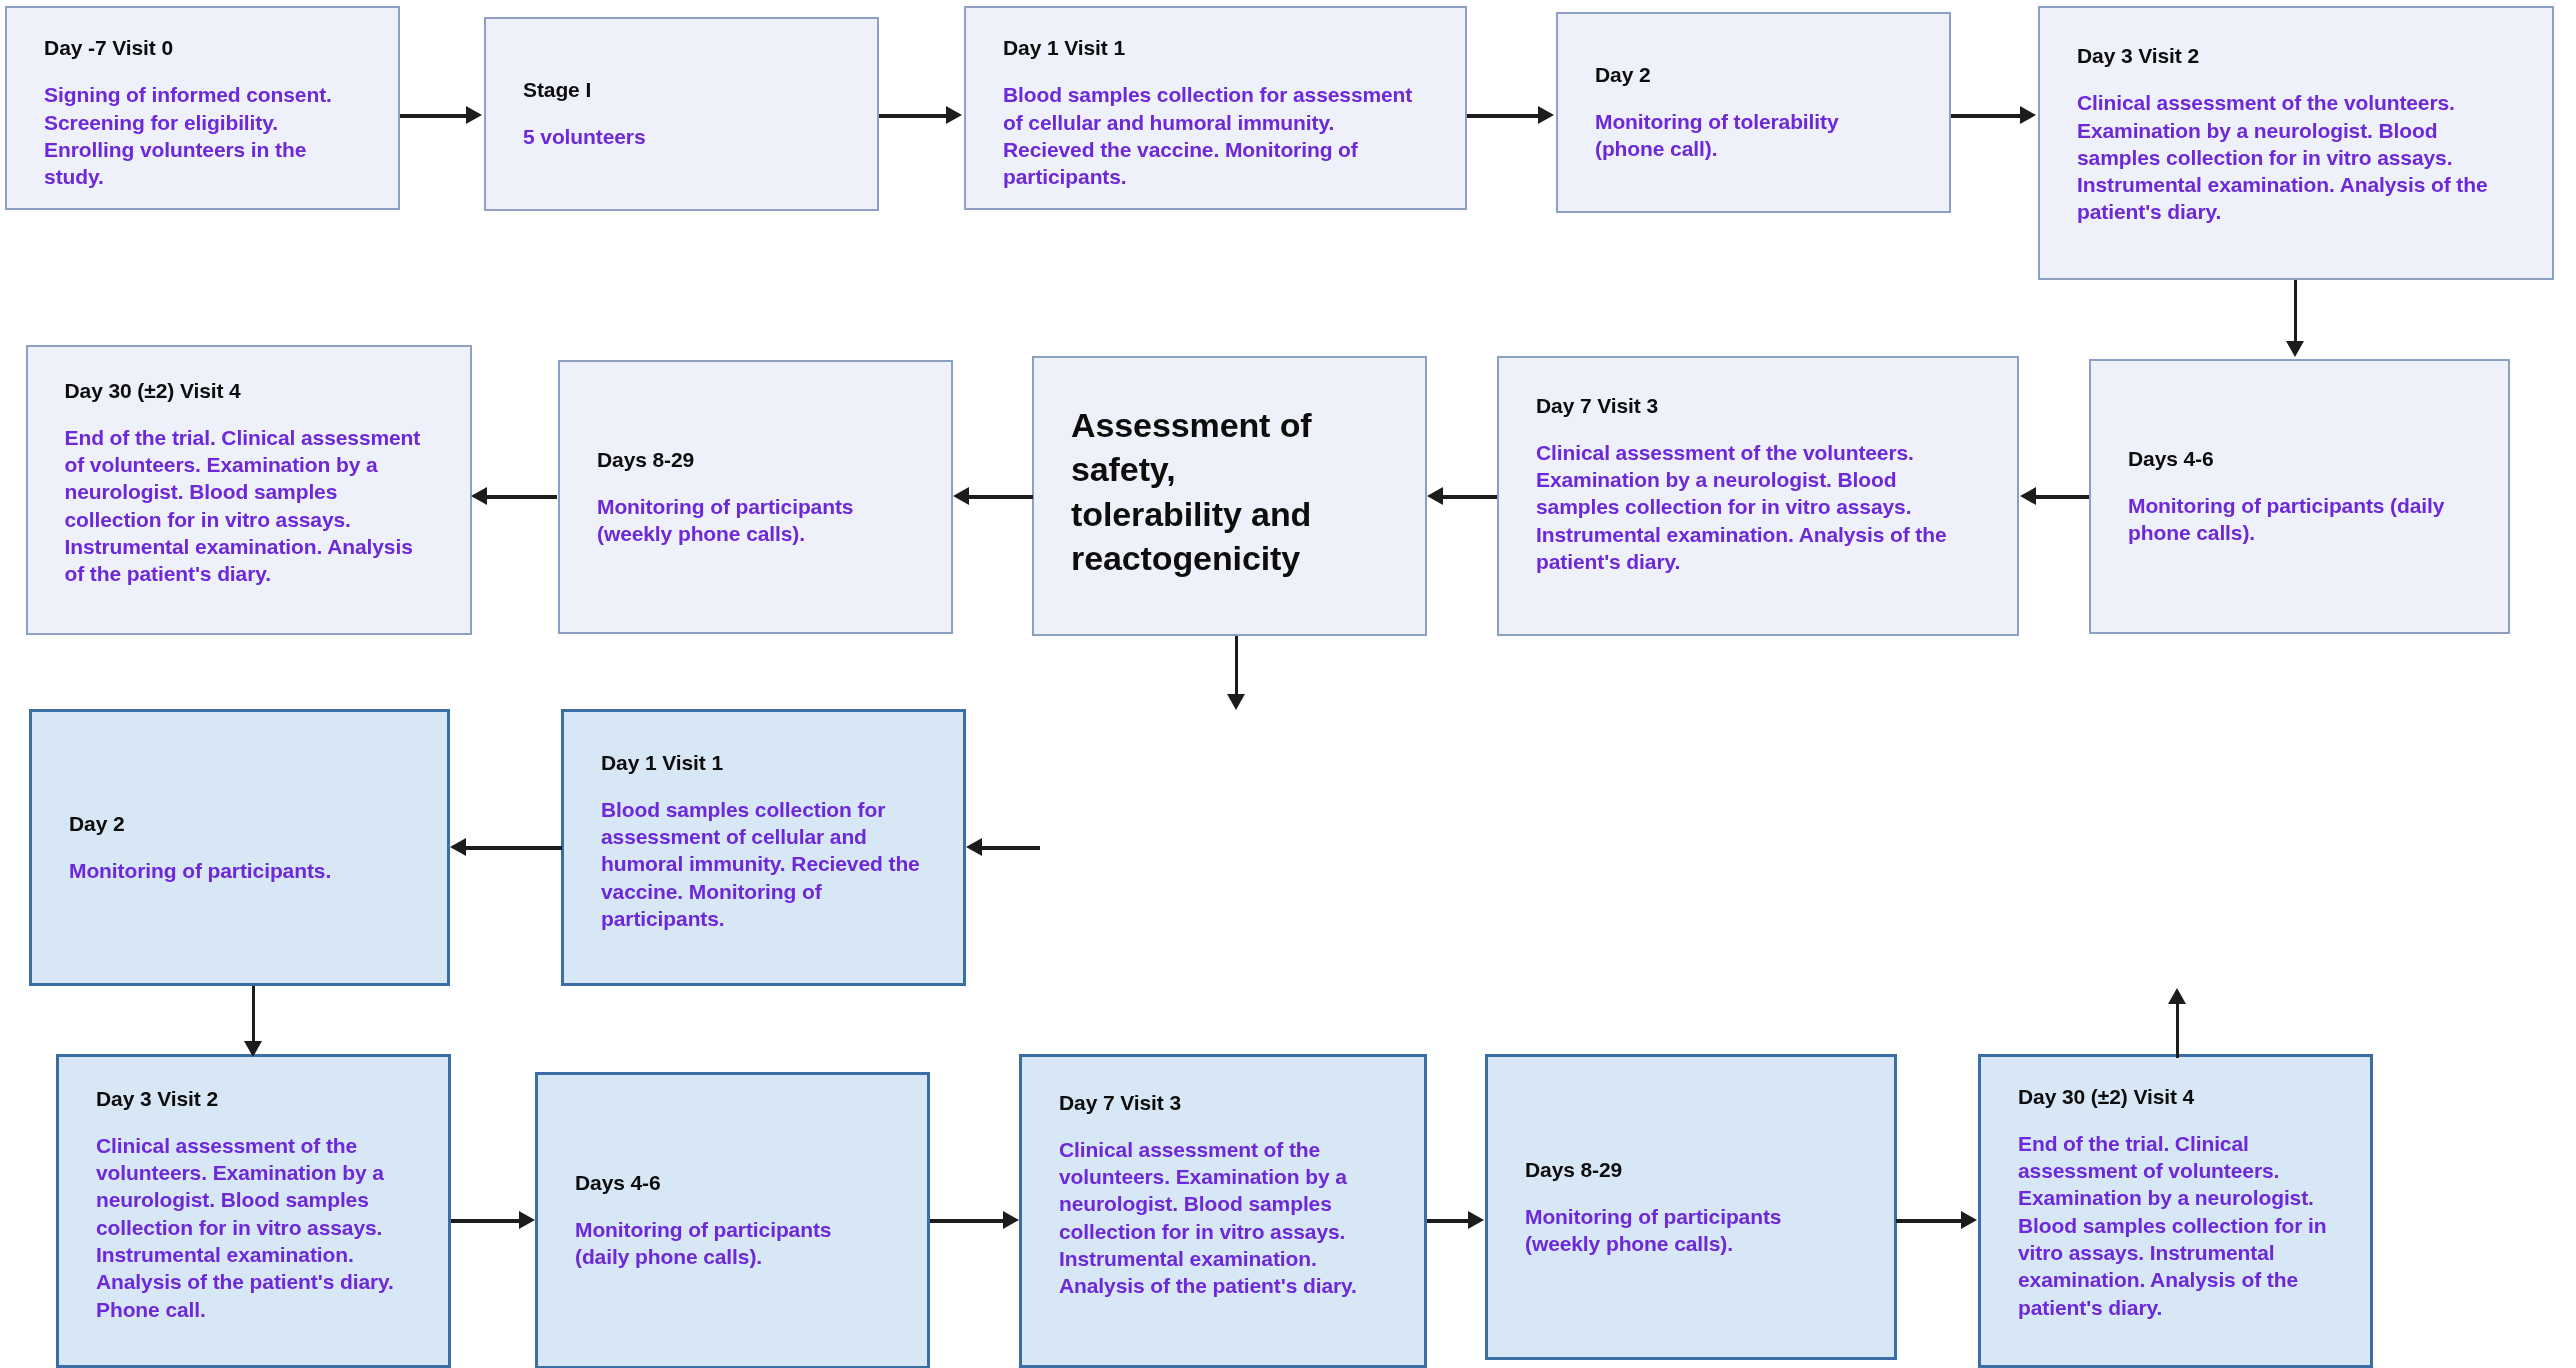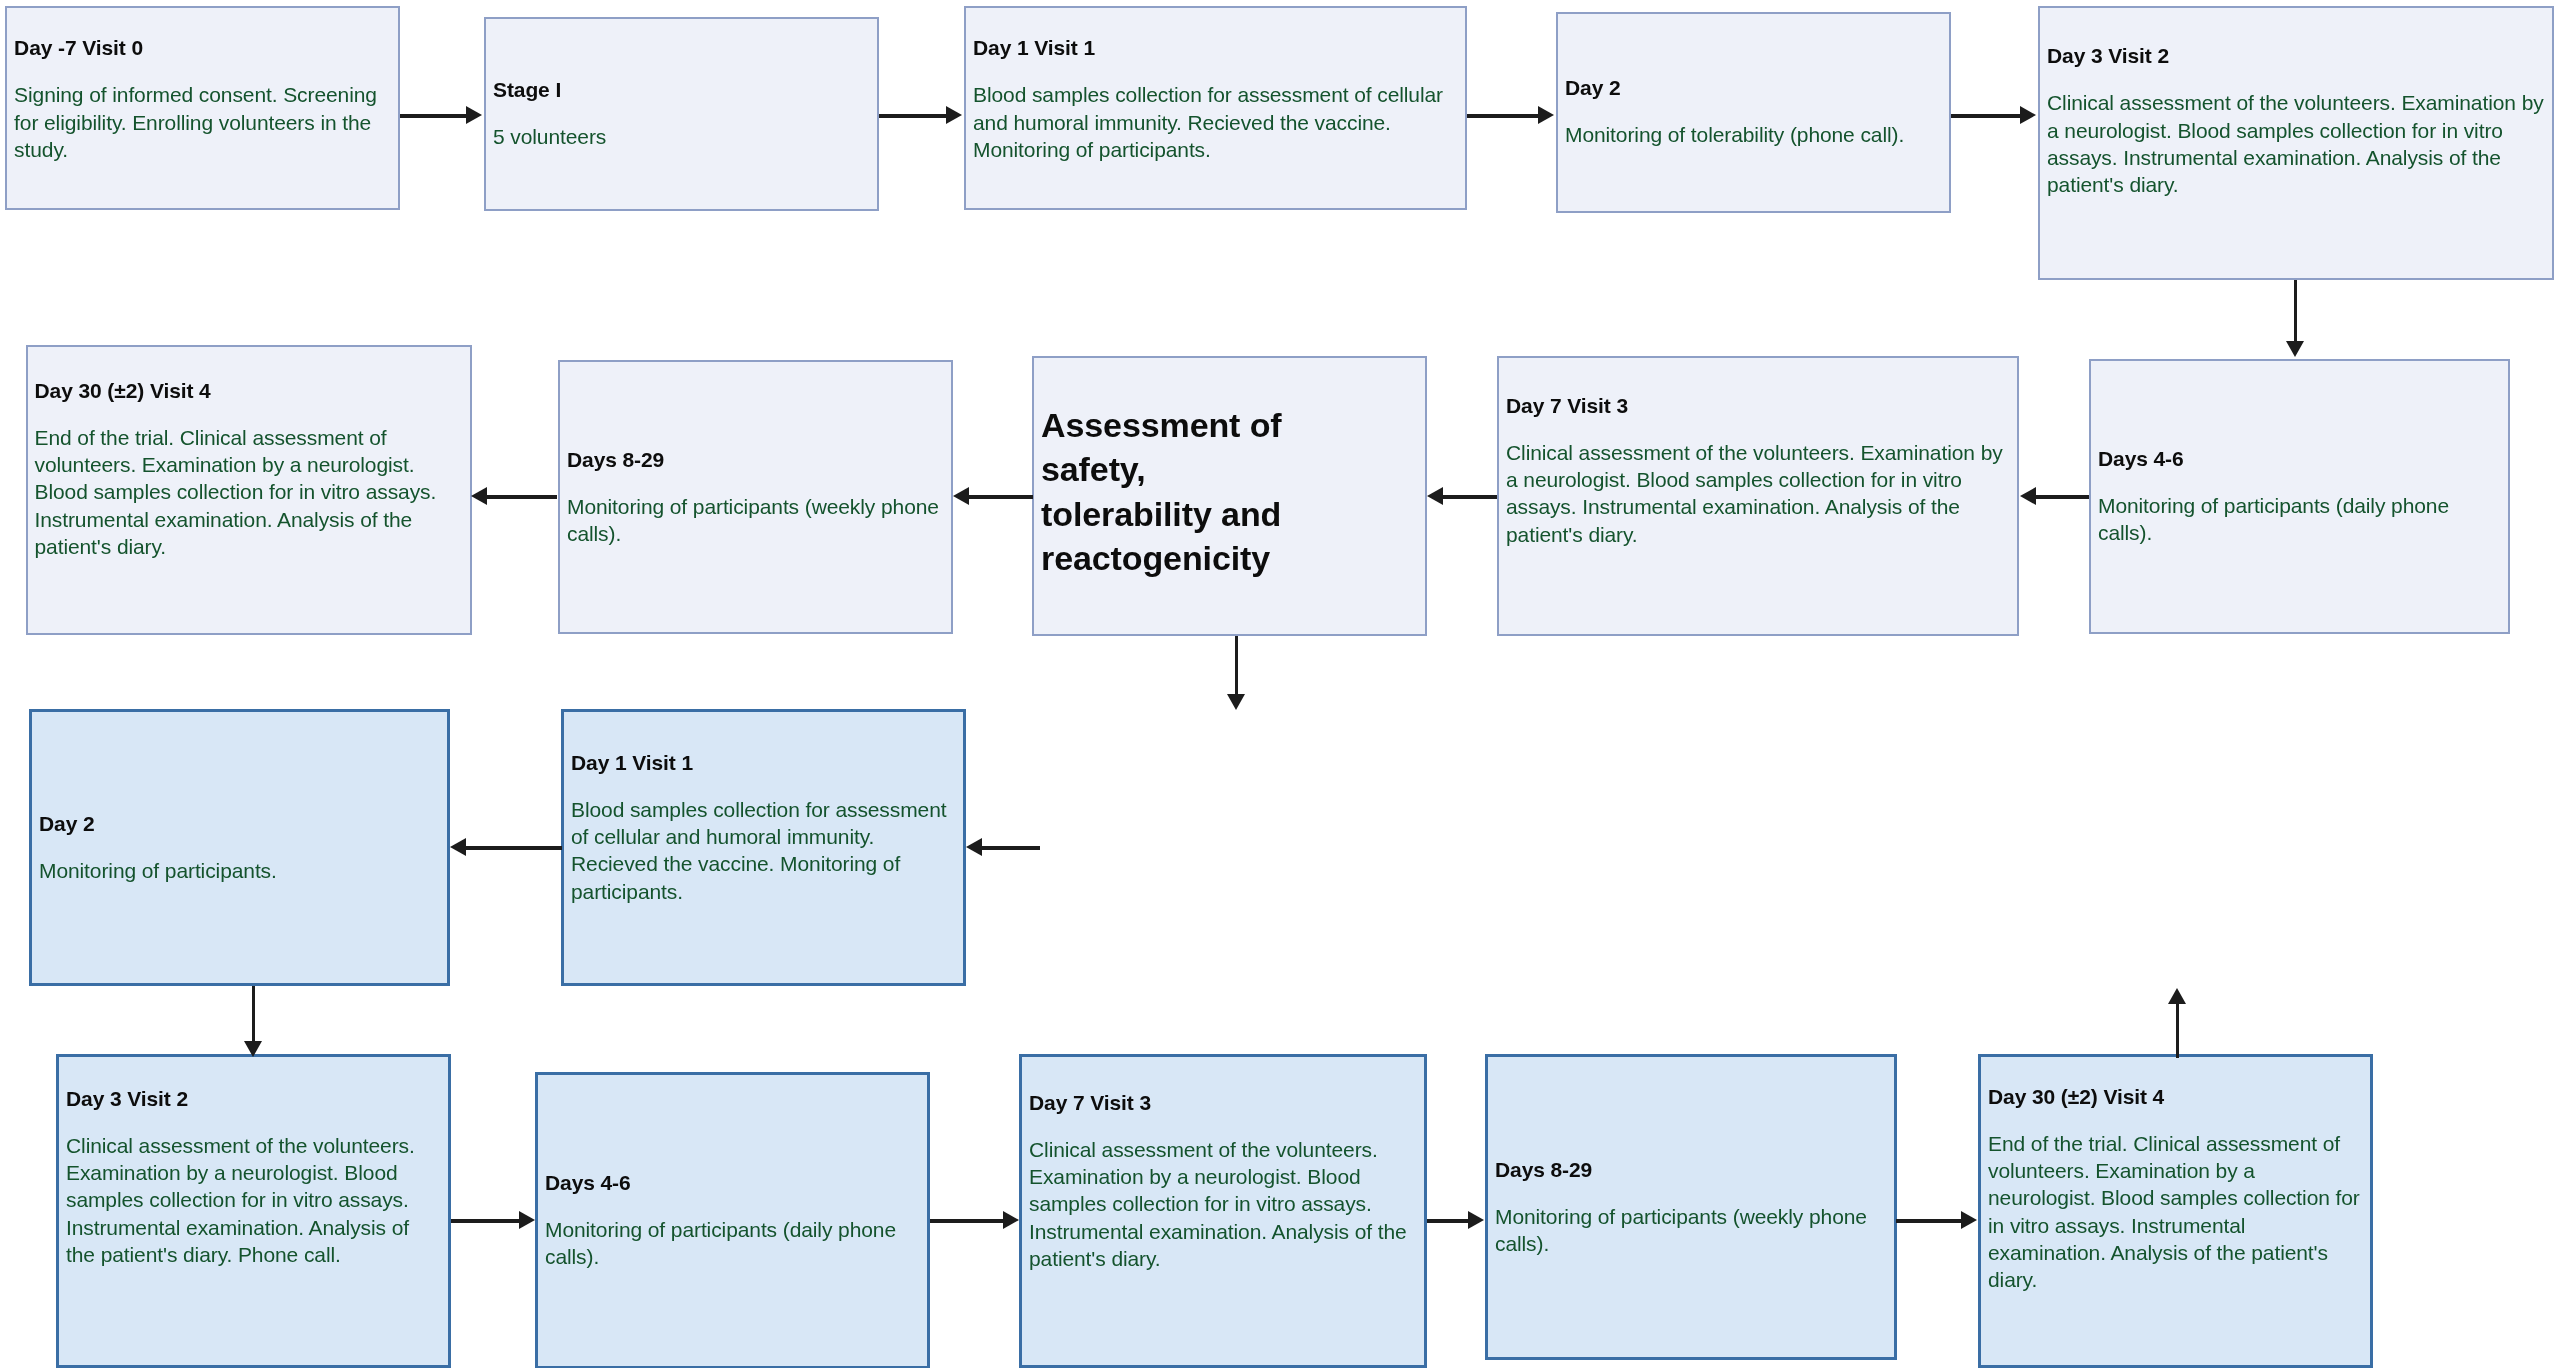--- a/index.html
+++ b/index.html
@@ -9,39 +9,39 @@
     background:#ffffff;
     font-family:"Liberation Sans","DejaVu Sans",sans-serif;
     overflow:hidden;
   }
   .node{
     position:absolute;
     box-sizing:border-box;
     display:flex;
     flex-direction:column;
     justify-content:center;
-    padding:0 7px;
+    padding:0 37px;
   }
   .node.topalign{justify-content:flex-start;}
   .stage1{background:#eef1f9;border:2.5px solid #8e9fc6;}
   .stage2{background:#d8e7f6;border:3.2px solid #3a6ea5;}
   .ttl{
     font-weight:bold;
     font-size:21px;
     line-height:1.28;
     color:#0d0d0d;
     letter-spacing:-0.1px;
     margin-bottom:19px;
     white-space:nowrap;
   }
   .bdy{
-    font-weight:normal;
+    font-weight:bold;
     font-size:21px;
     line-height:1.30;
-    color:#14532d;
+    color:#6d28d9;
     letter-spacing:-0.1px;
   }
   .hub .ttl{
     font-size:34px;
     line-height:1.30;
     margin-bottom:9px;
     white-space:pre-line;
   }
   
   .arr{position:absolute;}

